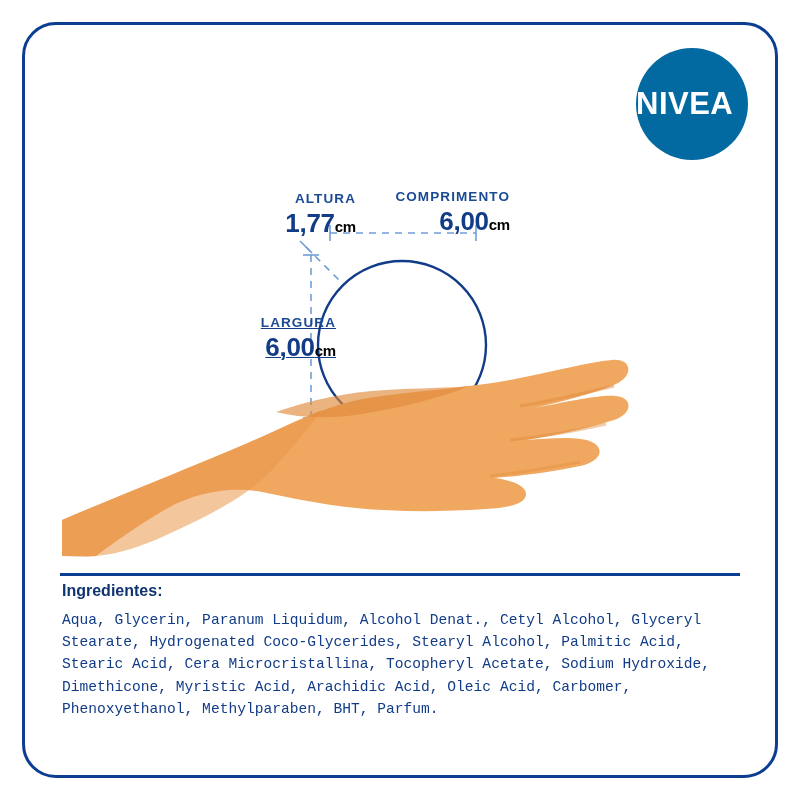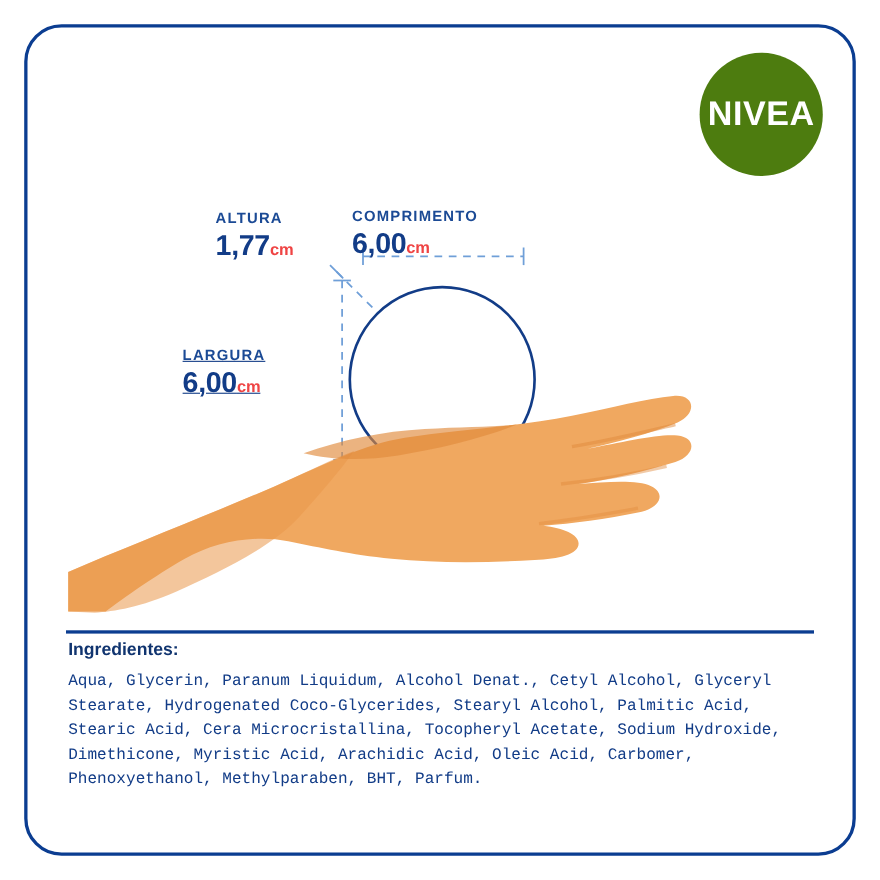--- a/index.html
+++ b/index.html
@@ -32,24 +32,24 @@
   }
 
   
   .logo {
     position: absolute;
     right: 52px;
     top: 48px;
     width: 112px;
     height: 112px;
     border-radius: 50%;
-    background: #4d7c0f;
+    background: #0369a1;
     display: flex;
     align-items: center;
-    justify-content: center;
+    justify-content: flex-start;
   }
   .logo .wordmark {
     color: #ffffff;
     font-size: 31px;
     font-weight: bold;
     letter-spacing: 0.5px;
     font-family: "Liberation Sans", sans-serif;
   }
 
   
@@ -60,42 +60,42 @@
     width: 800px;
     height: 580px;
   }
   .stage svg {
     display: block;
   }
 
   
   .dim {
     position: absolute;
-    text-align: left;
+    text-align: right;
     color: #123c87;
     line-height: 1.05;
   }
   .dim .dim-title {
     font-size: 13.5px;
     font-weight: bold;
     letter-spacing: 1.1px;
     color: #1b4a95;
     display: block;
     margin-bottom: 4px;
   }
   .dim .dim-value {
     font-size: 26px;
     font-weight: bold;
     color: #123c87;
     letter-spacing: -0.3px;
   }
   .dim .dim-unit {
     font-size: 15px;
     font-weight: bold;
-    color: #ef4444;
+    color: #000000;
     letter-spacing: -0.2px;
   }
   #dim-altura { left: 196px; top: 192px; width: 160px; }
   #dim-comprimento { left: 320px; top: 190px; width: 190px; }
   #dim-largura { left: 166px; top: 316px; width: 170px; text-decoration: underline; }
 
   
   .divider {
     position: absolute;
     left: 60px;

